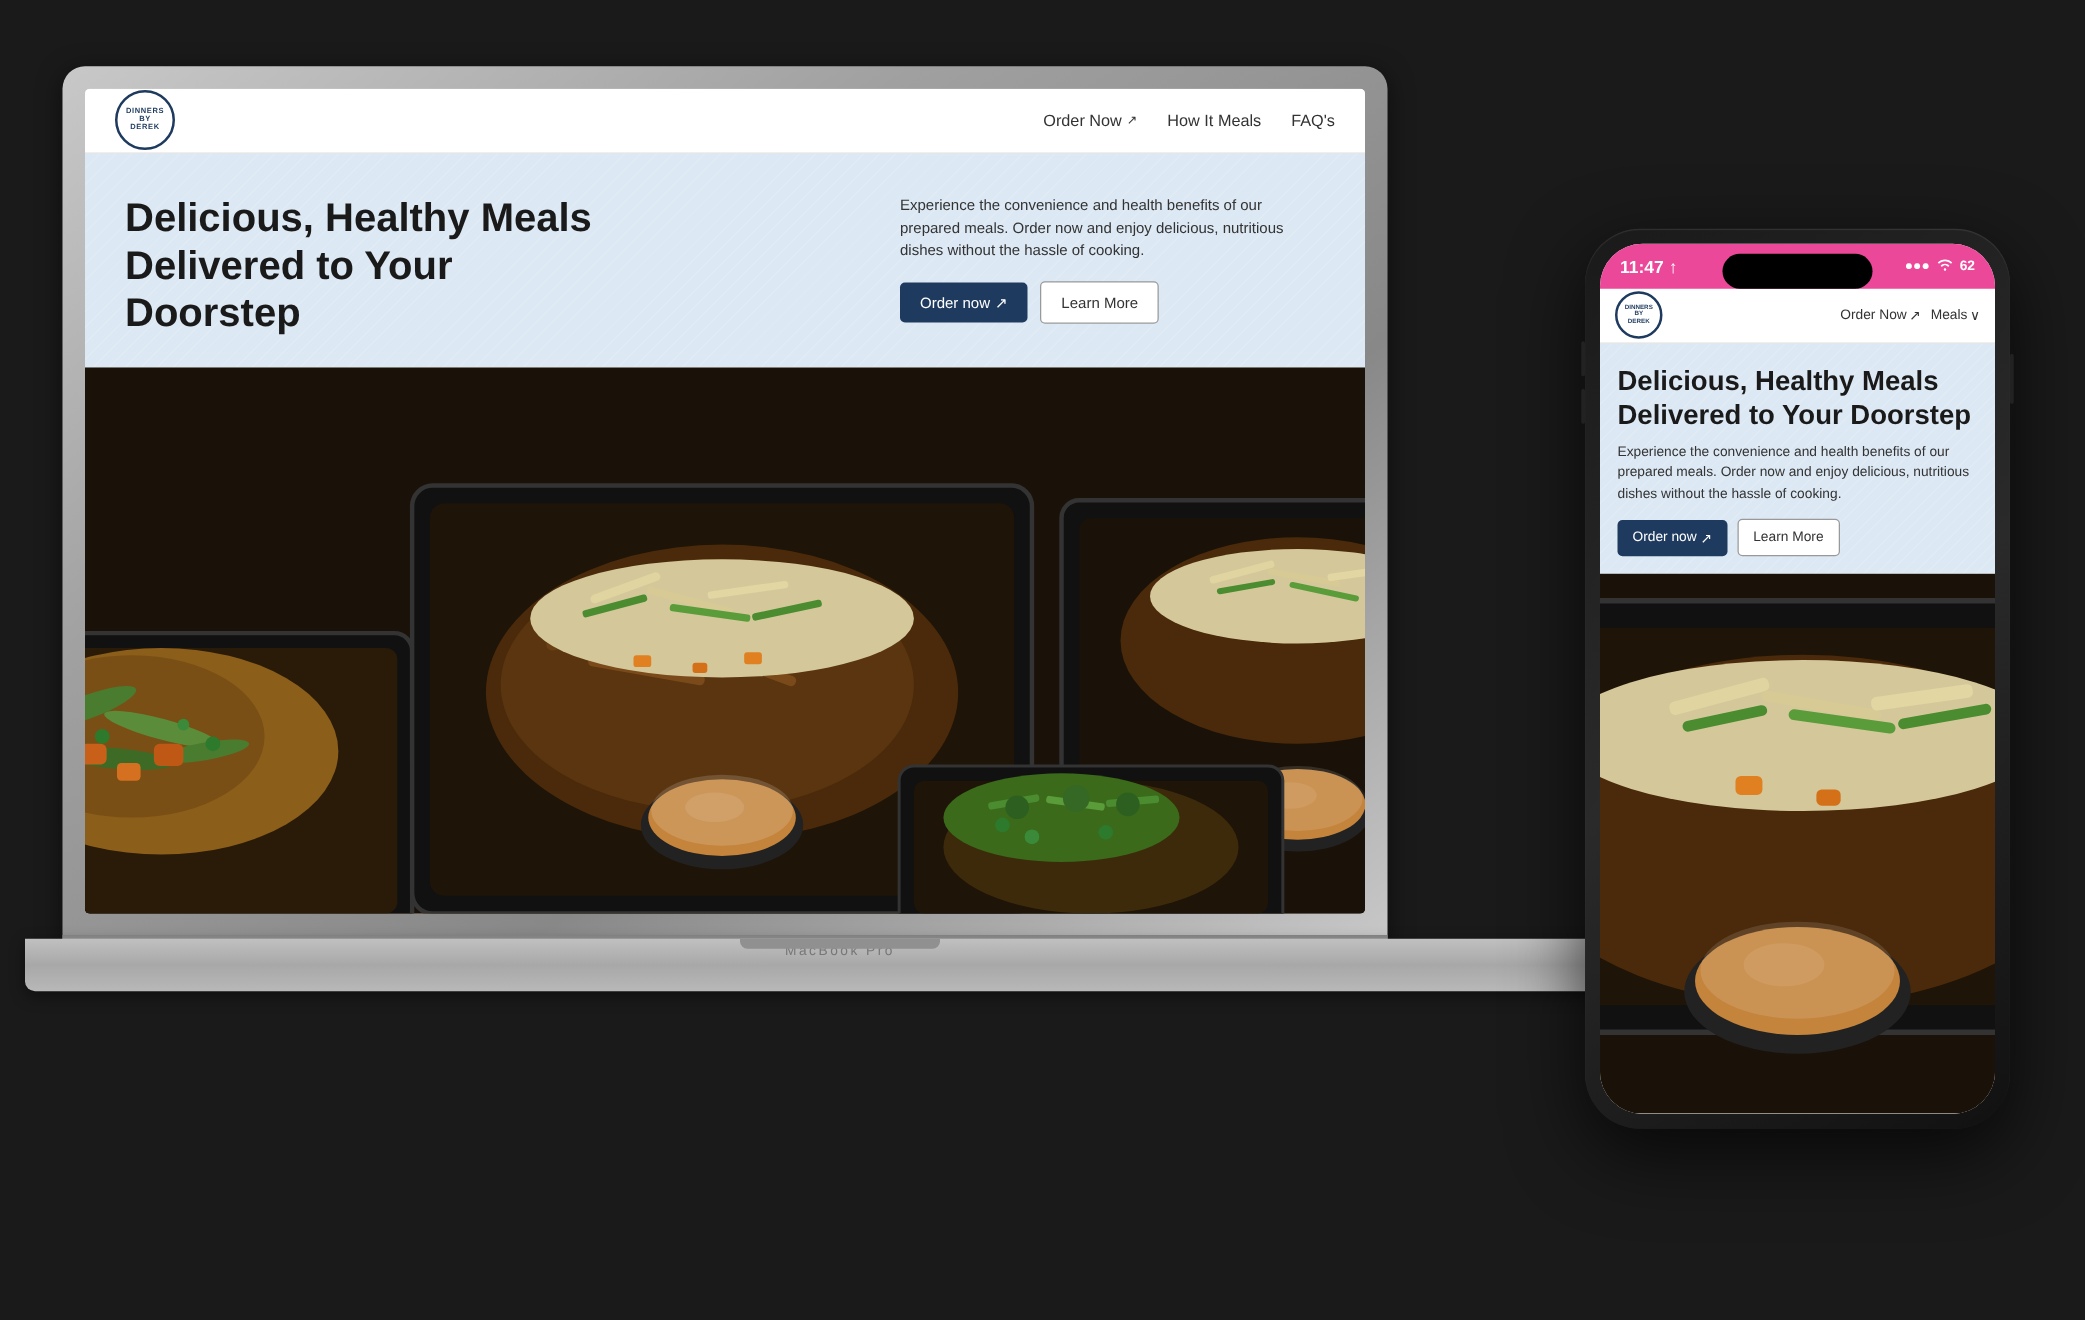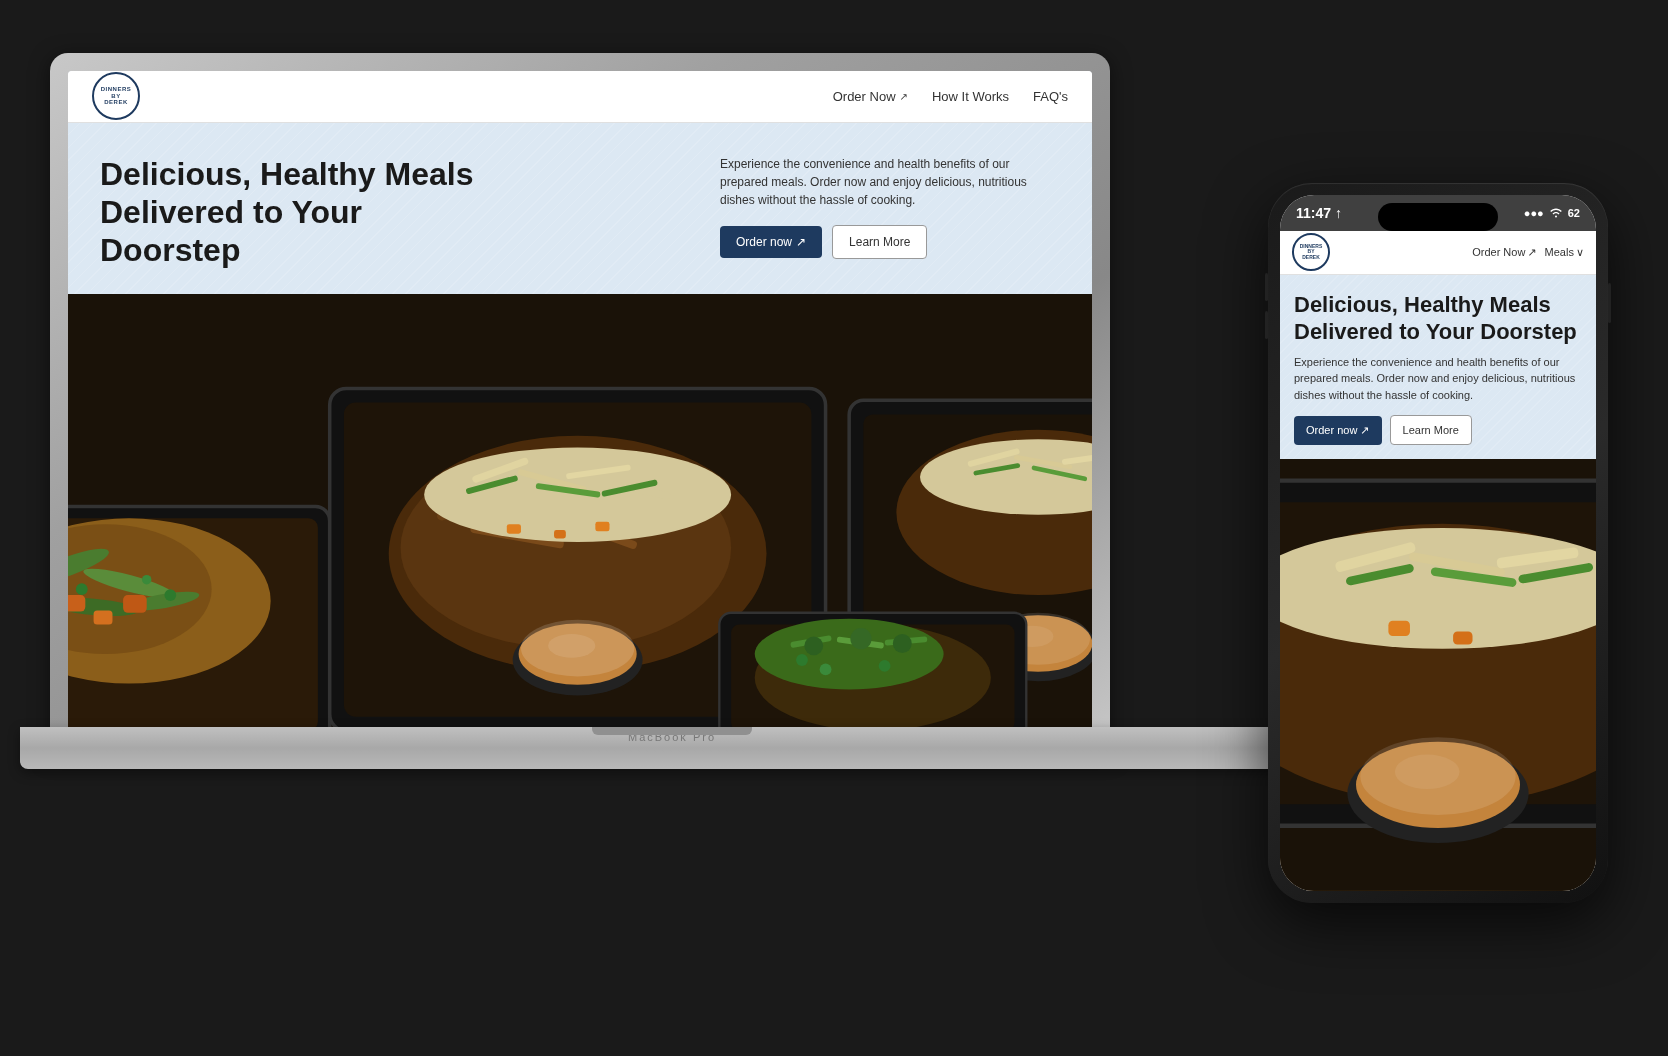--- a/index.html
+++ b/index.html
@@ -57,21 +57,21 @@
       width: 1024px;
       height: 660px;
       background: #e8f0f7;
       border-radius: 4px;
       overflow: hidden;
     }
 
     
     .laptop-base {
       position: absolute;
-      top: 674px;
+      top: 698px;
       left: -30px;
       width: 1304px;
       height: 42px;
       background: linear-gradient(180deg, #c0c0c0, #a8a8a8, #b8b8b8);
       border-radius: 0 0 8px 8px;
       box-shadow: 0 4px 12px rgba(0,0,0,0.4);
     }
 
     .laptop-base::before {
       content: '';
@@ -277,21 +277,21 @@
       height: 100%;
       background: white;
       border-radius: 34px;
       overflow: hidden;
       display: flex;
       flex-direction: column;
     }
 
     
     .phone-notch {
-      background: #404040;
+      background: #ec4899;
       height: 36px;
       flex-shrink: 0;
       display: flex;
       align-items: center;
       justify-content: space-between;
       padding: 0 16px;
       position: relative;
       text-align: center;
     }
 
@@ -512,21 +512,21 @@
 
             <nav class="nav-laptop">
               <div class="logo-laptop">
                 <div class="logo-text-laptop">DINNERS<br>BY<br>DEREK</div>
               </div>
               <div class="nav-links-laptop">
                 <span class="nav-link-laptop">
                   <span>Order Now</span>
                   <span class="ext-icon">↗</span>
                 </span>
-                <span class="nav-link-laptop">How It Works</span>
+                <span class="nav-link-laptop">How It Meals</span>
                 <span class="nav-link-laptop">FAQ's</span>
               </div>
             </nav>
 
             <div class="hero-laptop">
               <div class="hero-left-laptop">
                 <h1 class="hero-title-laptop">Delicious, Healthy Meals Delivered to Your Doorstep</h1>
               </div>
               <div class="hero-right-laptop">
                 <p class="hero-desc-laptop">Experience the convenience and health benefits of our prepared meals. Order now and enjoy delicious, nutritious dishes without the hassle of cooking.</p>

